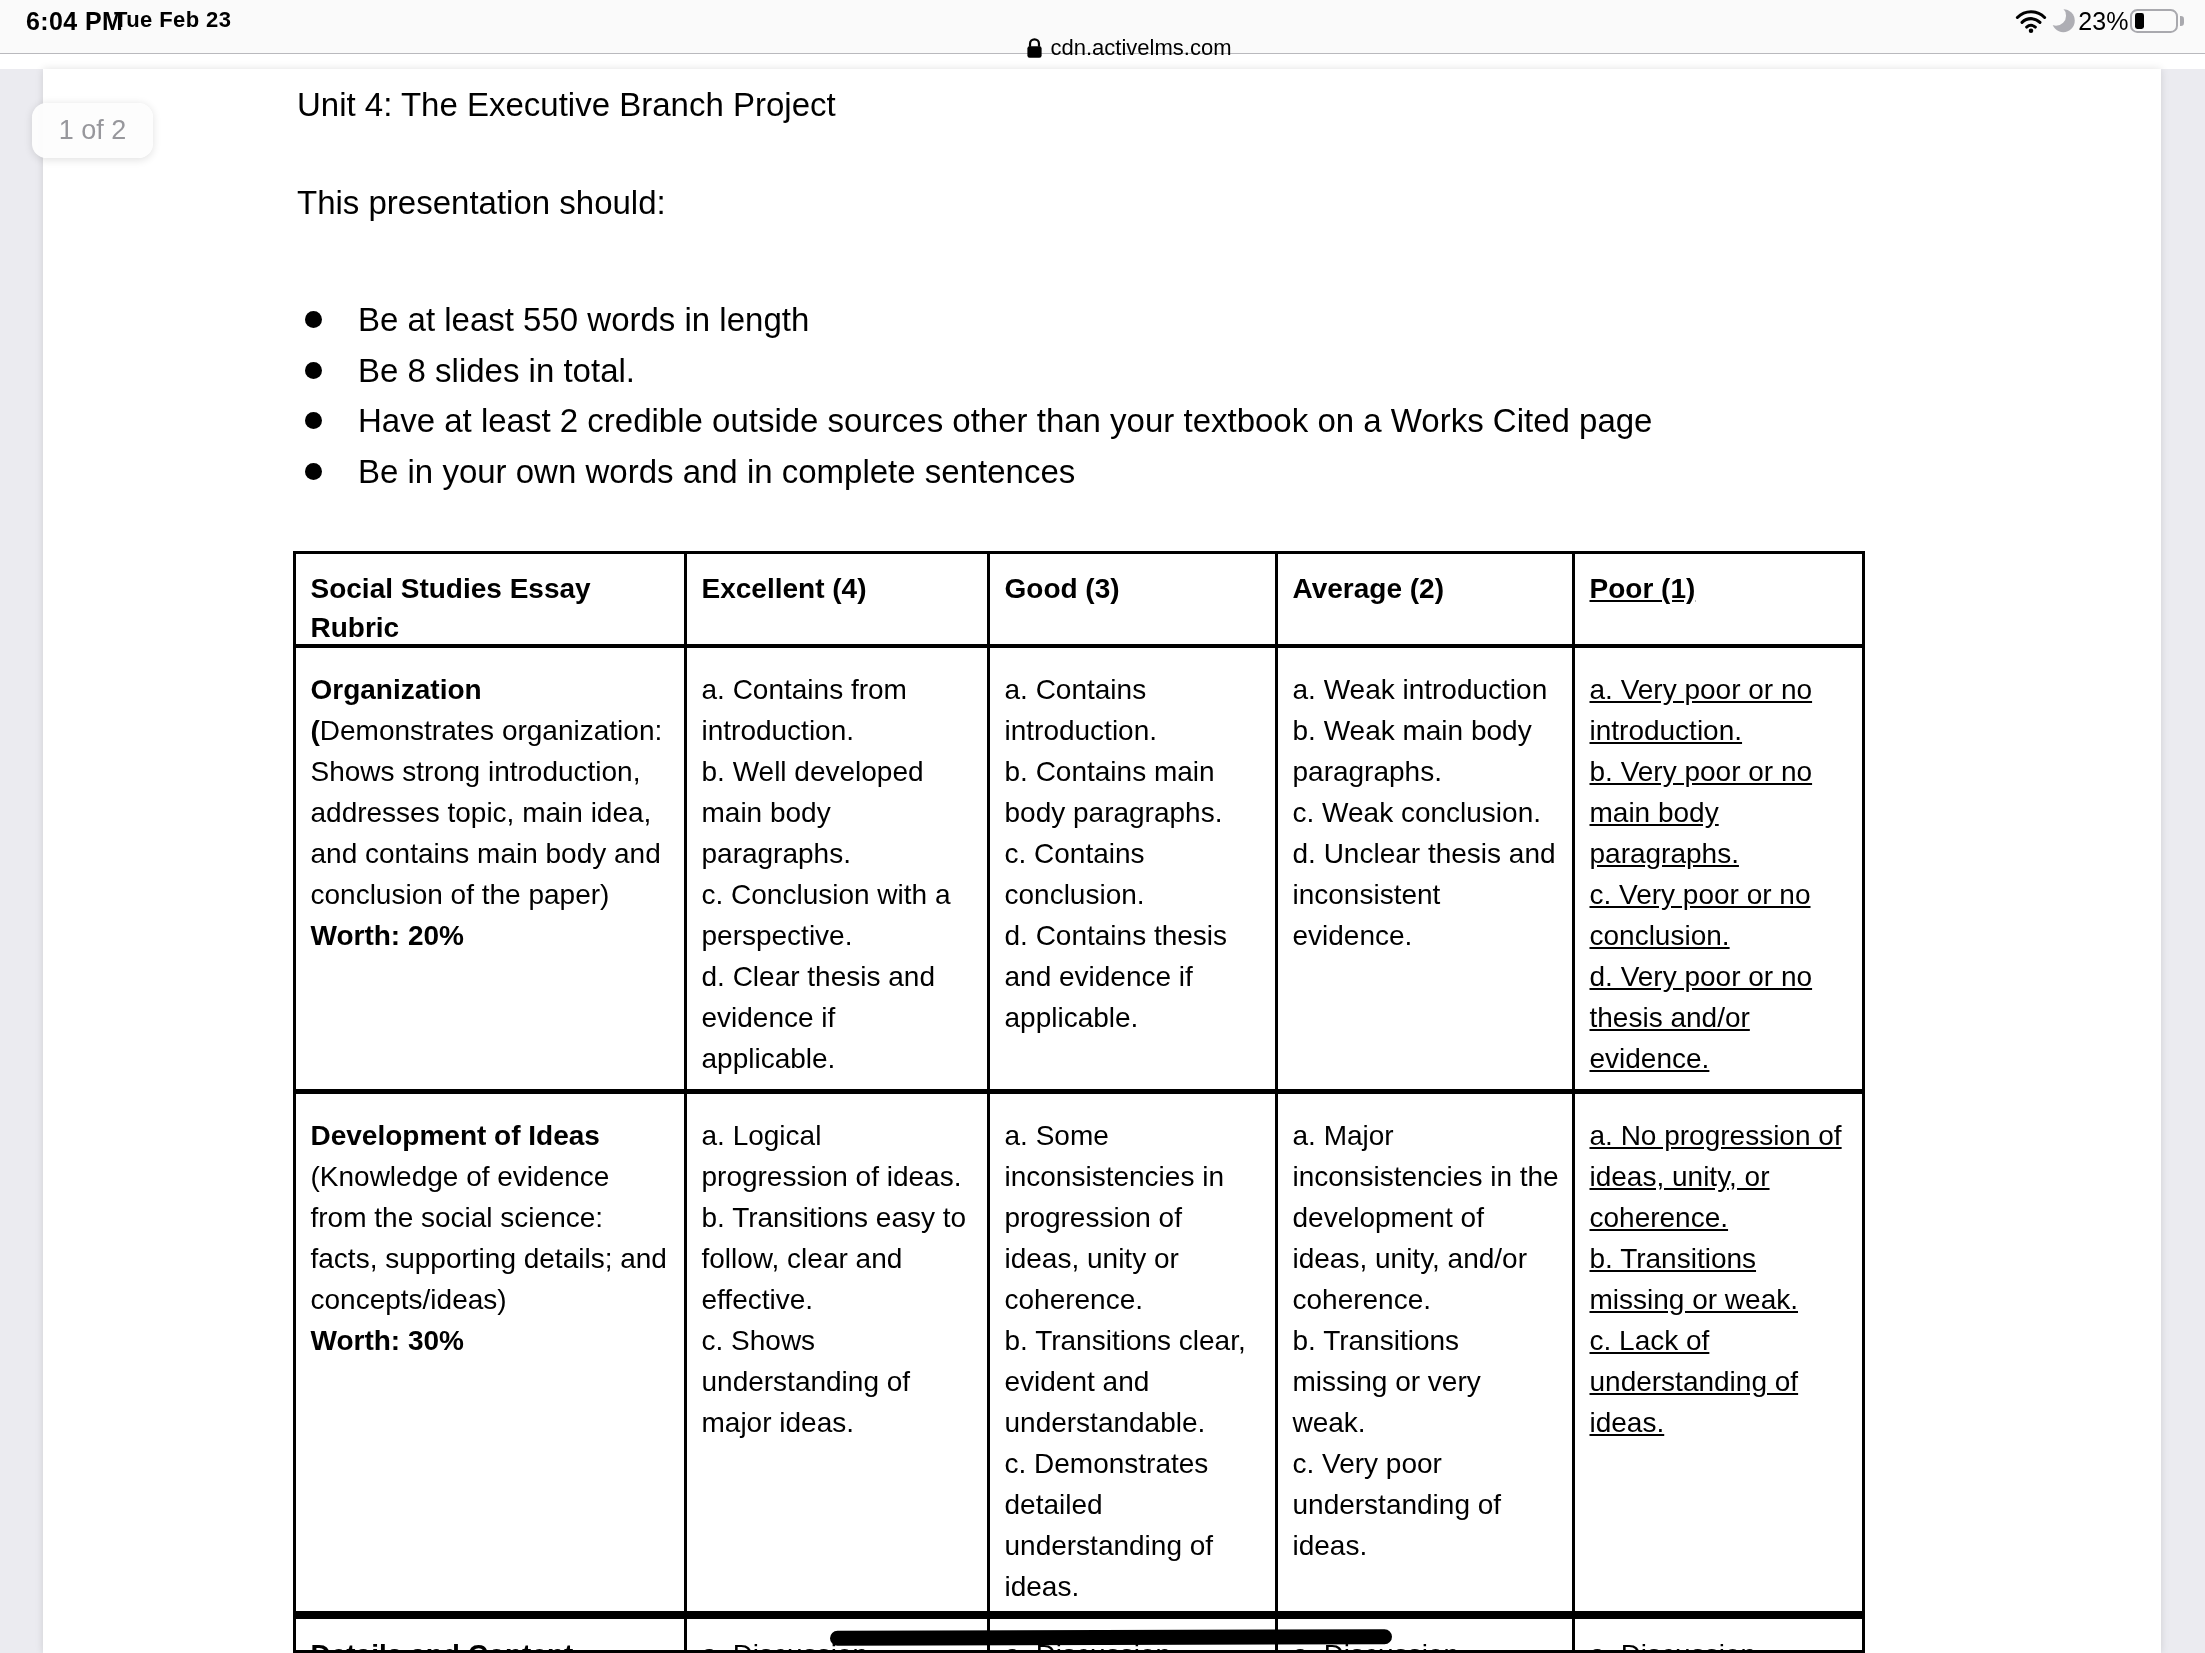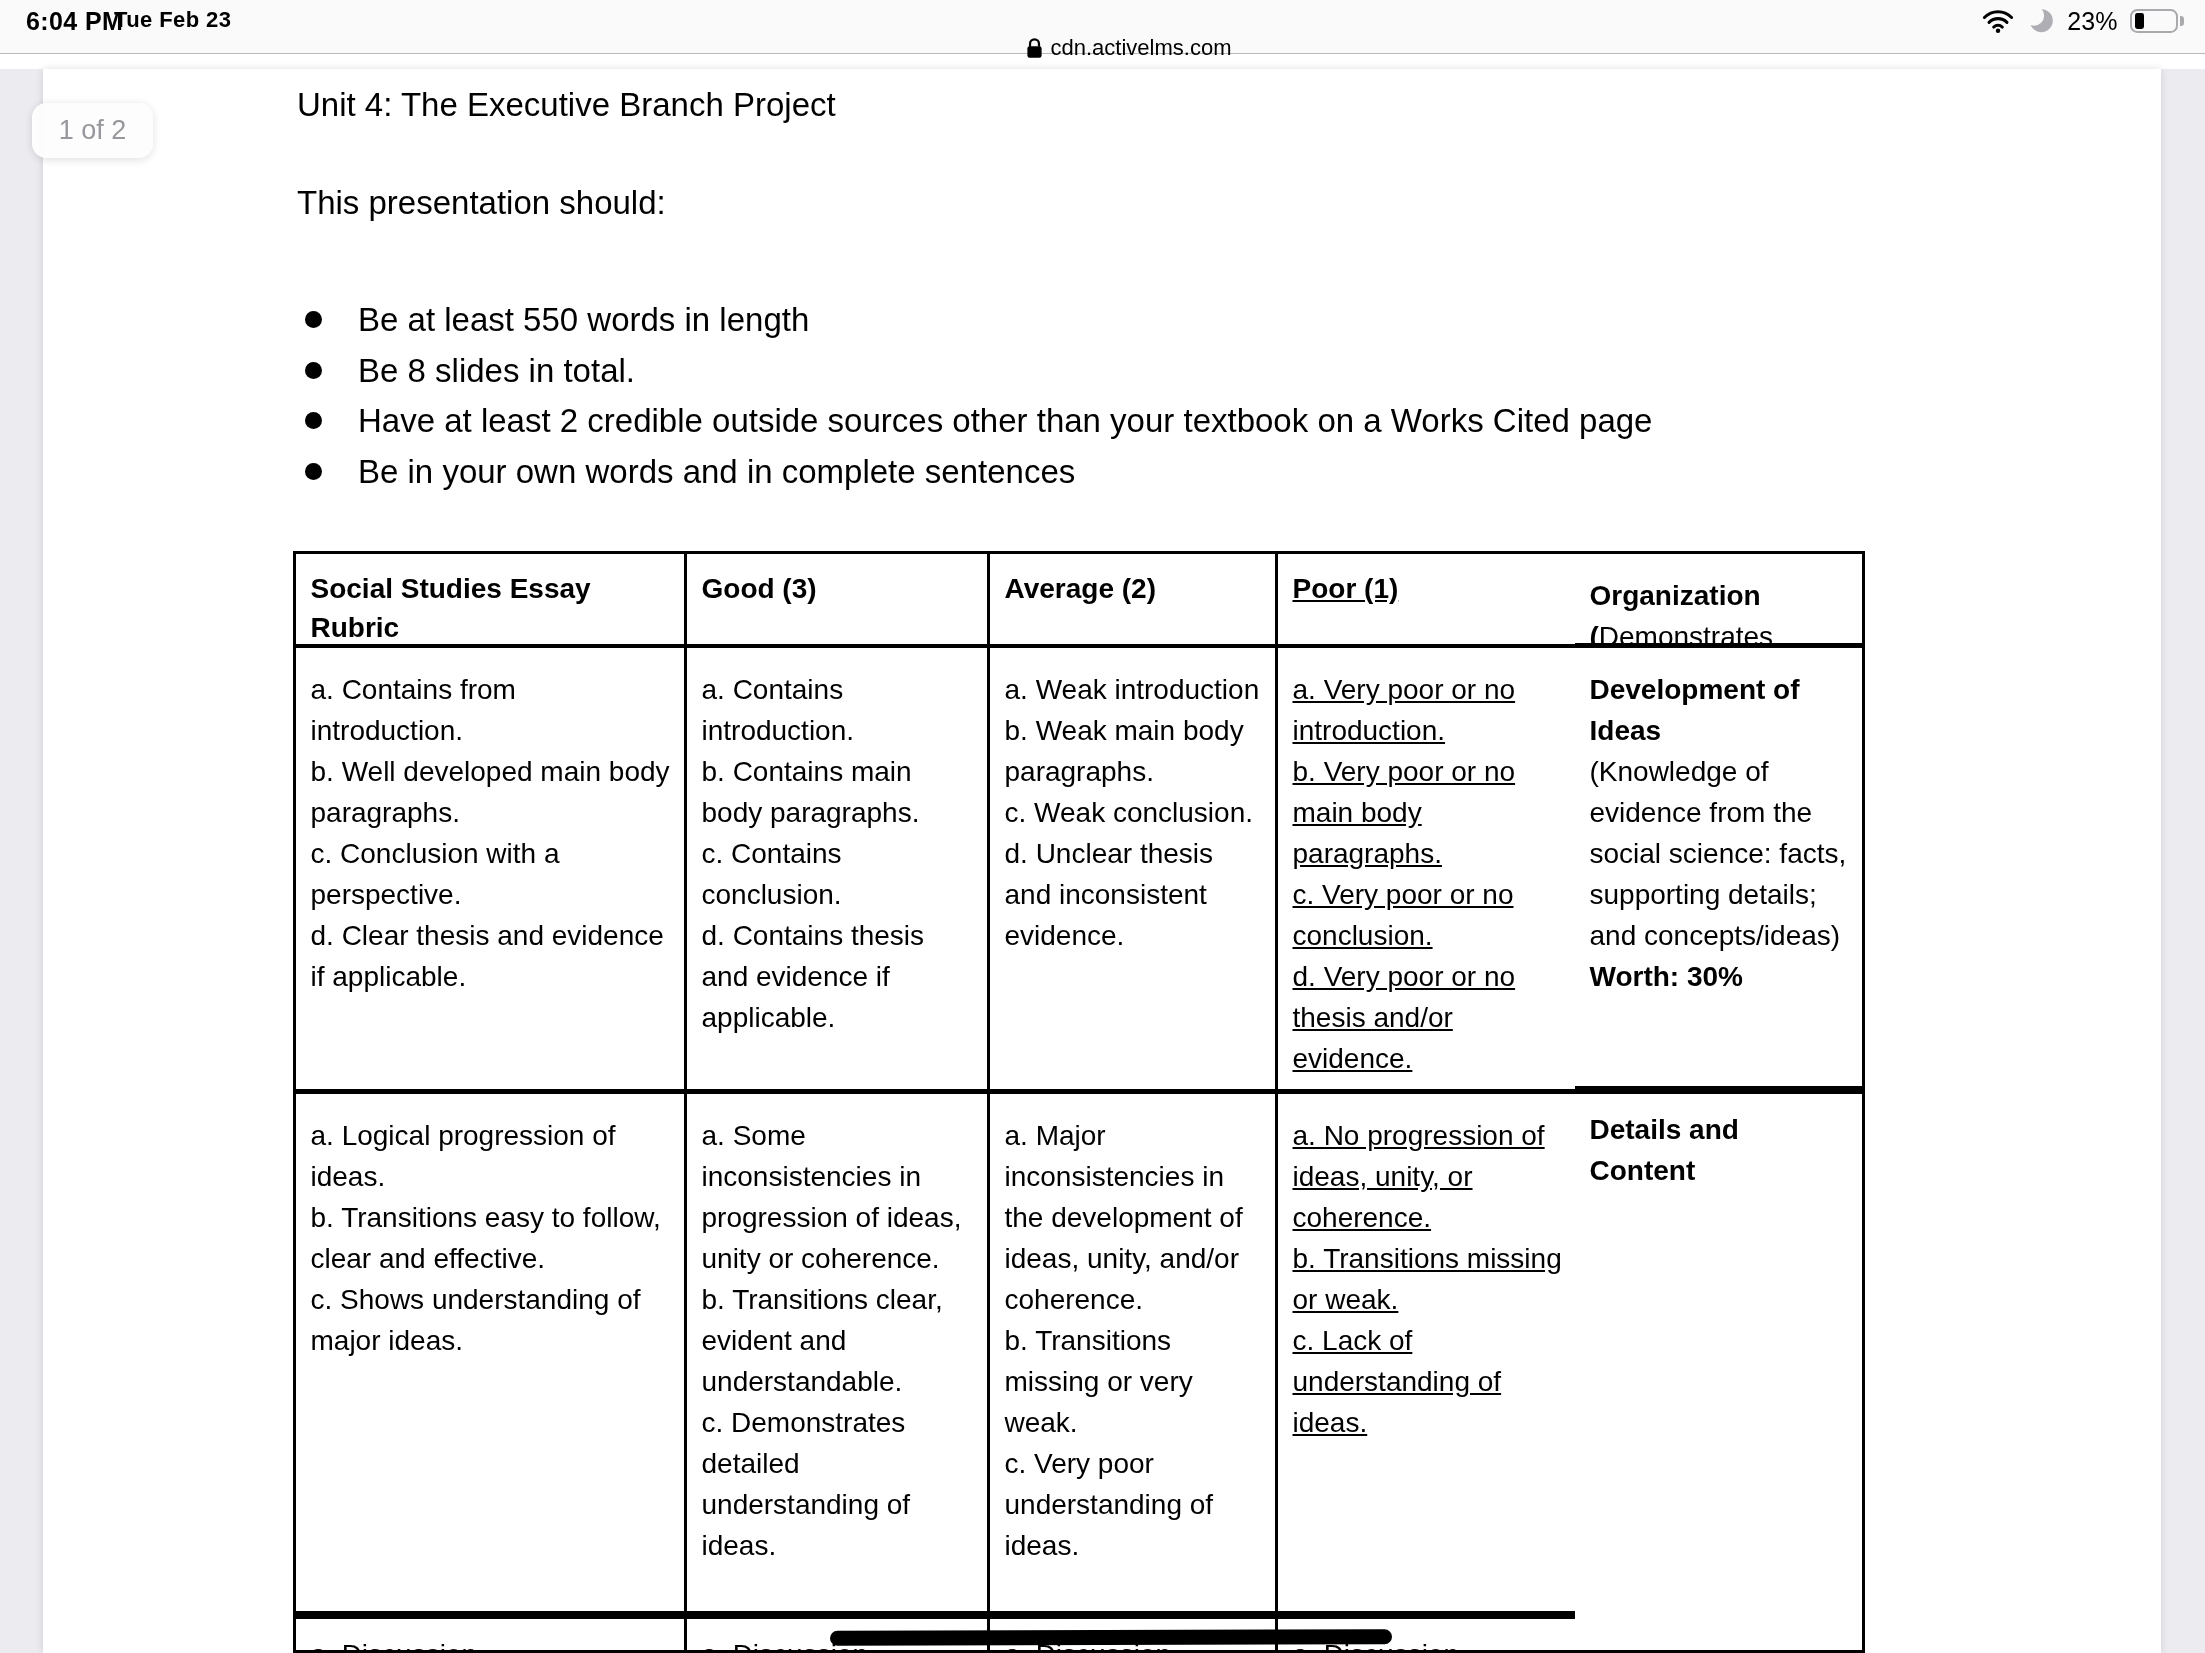--- a/index.html
+++ b/index.html
@@ -4,21 +4,21 @@
 <style>
   html,body{margin:0;padding:0;background:#dddde2;}
   .screen{
     position:relative;width:2205px;height:1653px;overflow:hidden;background:#fff;
     font-family:"Liberation Sans",sans-serif;color:#000;
   }
   
   .topbar{position:absolute;left:0;top:0;width:2205px;height:54px;background:#fafafa;border-bottom:1.6px solid #b9b9bd;box-sizing:border-box;}
   .st-time{position:absolute;left:26px;top:7.3px;font-size:25px;font-weight:700;letter-spacing:0.4px;}
   .st-date{position:absolute;left:114px;top:7.3px;font-size:22px;font-weight:700;letter-spacing:0.4px;}
-  .status-right{position:absolute;right:21px;top:6.5px;display:flex;align-items:center;gap:13px;height:29px;}
+  .status-right{position:absolute;right:21px;top:6.5px;display:flex;align-items:center;gap:2px;height:29px;}
   .pct{font-size:25px;}
   .bat-wrap{display:flex;align-items:center;}
   .bat{position:relative;width:48px;height:24px;border:2.4px solid #a9a9ae;border-radius:7.3px;box-sizing:border-box;}
   .bat-fill{position:absolute;left:2.4px;top:2.4px;bottom:2.4px;width:9.7px;background:#000;border-radius:2.4px;}
   .bat-nub{width:4px;height:10.5px;background:#a9a9ae;border-radius:0 3.2px 3.2px 0;margin-left:1.6px;}
   .urlrow{position:absolute;left:0;top:31px;width:100%;height:34px;display:flex;align-items:center;justify-content:center;gap:8px;padding-left:26px;}
   .url{font-size:22px;color:#000;}
   
   .viewer{position:absolute;left:0;top:69px;width:2205px;height:1584px;background:#ebebf0;}
   .page{position:absolute;left:43px;top:0;width:2118px;height:1584px;background:#fff;box-shadow:0 0 8px rgba(0,0,0,.12);}
@@ -109,20 +109,21 @@
   <ul class="bullets">
     <li><span class="dot"></span><span>Be at least 550 words in length</span></li>
     <li><span class="dot"></span><span>Be 8 slides in total.</span></li>
     <li><span class="dot"></span><span>Have at least 2 credible outside sources other than your textbook on a Works Cited page</span></li>
     <li><span class="dot"></span><span>Be in your own words and in complete sentences</span></li>
   </ul>
 
   <div class="rubric">
 
     <div class="hdr">Social Studies Essay Rubric</div>
+    <div class="hdr">Excellent (4)</div>
     <div class="hdr">Good (3)</div>
     <div class="hdr">Average (2)</div>
     <div class="hdr lastcol">Poor (1)</div>
 
     <div class="r1">
       <p class="b">Organization</p>
       <p><span class="b">(</span><span>Demonstrates organization: Shows strong introduction, addresses topic, main idea, and contains main body and conclusion of the paper)</span></p>
       <p class="b">Worth: 20%</p>
     </div>
     <div class="r1">

